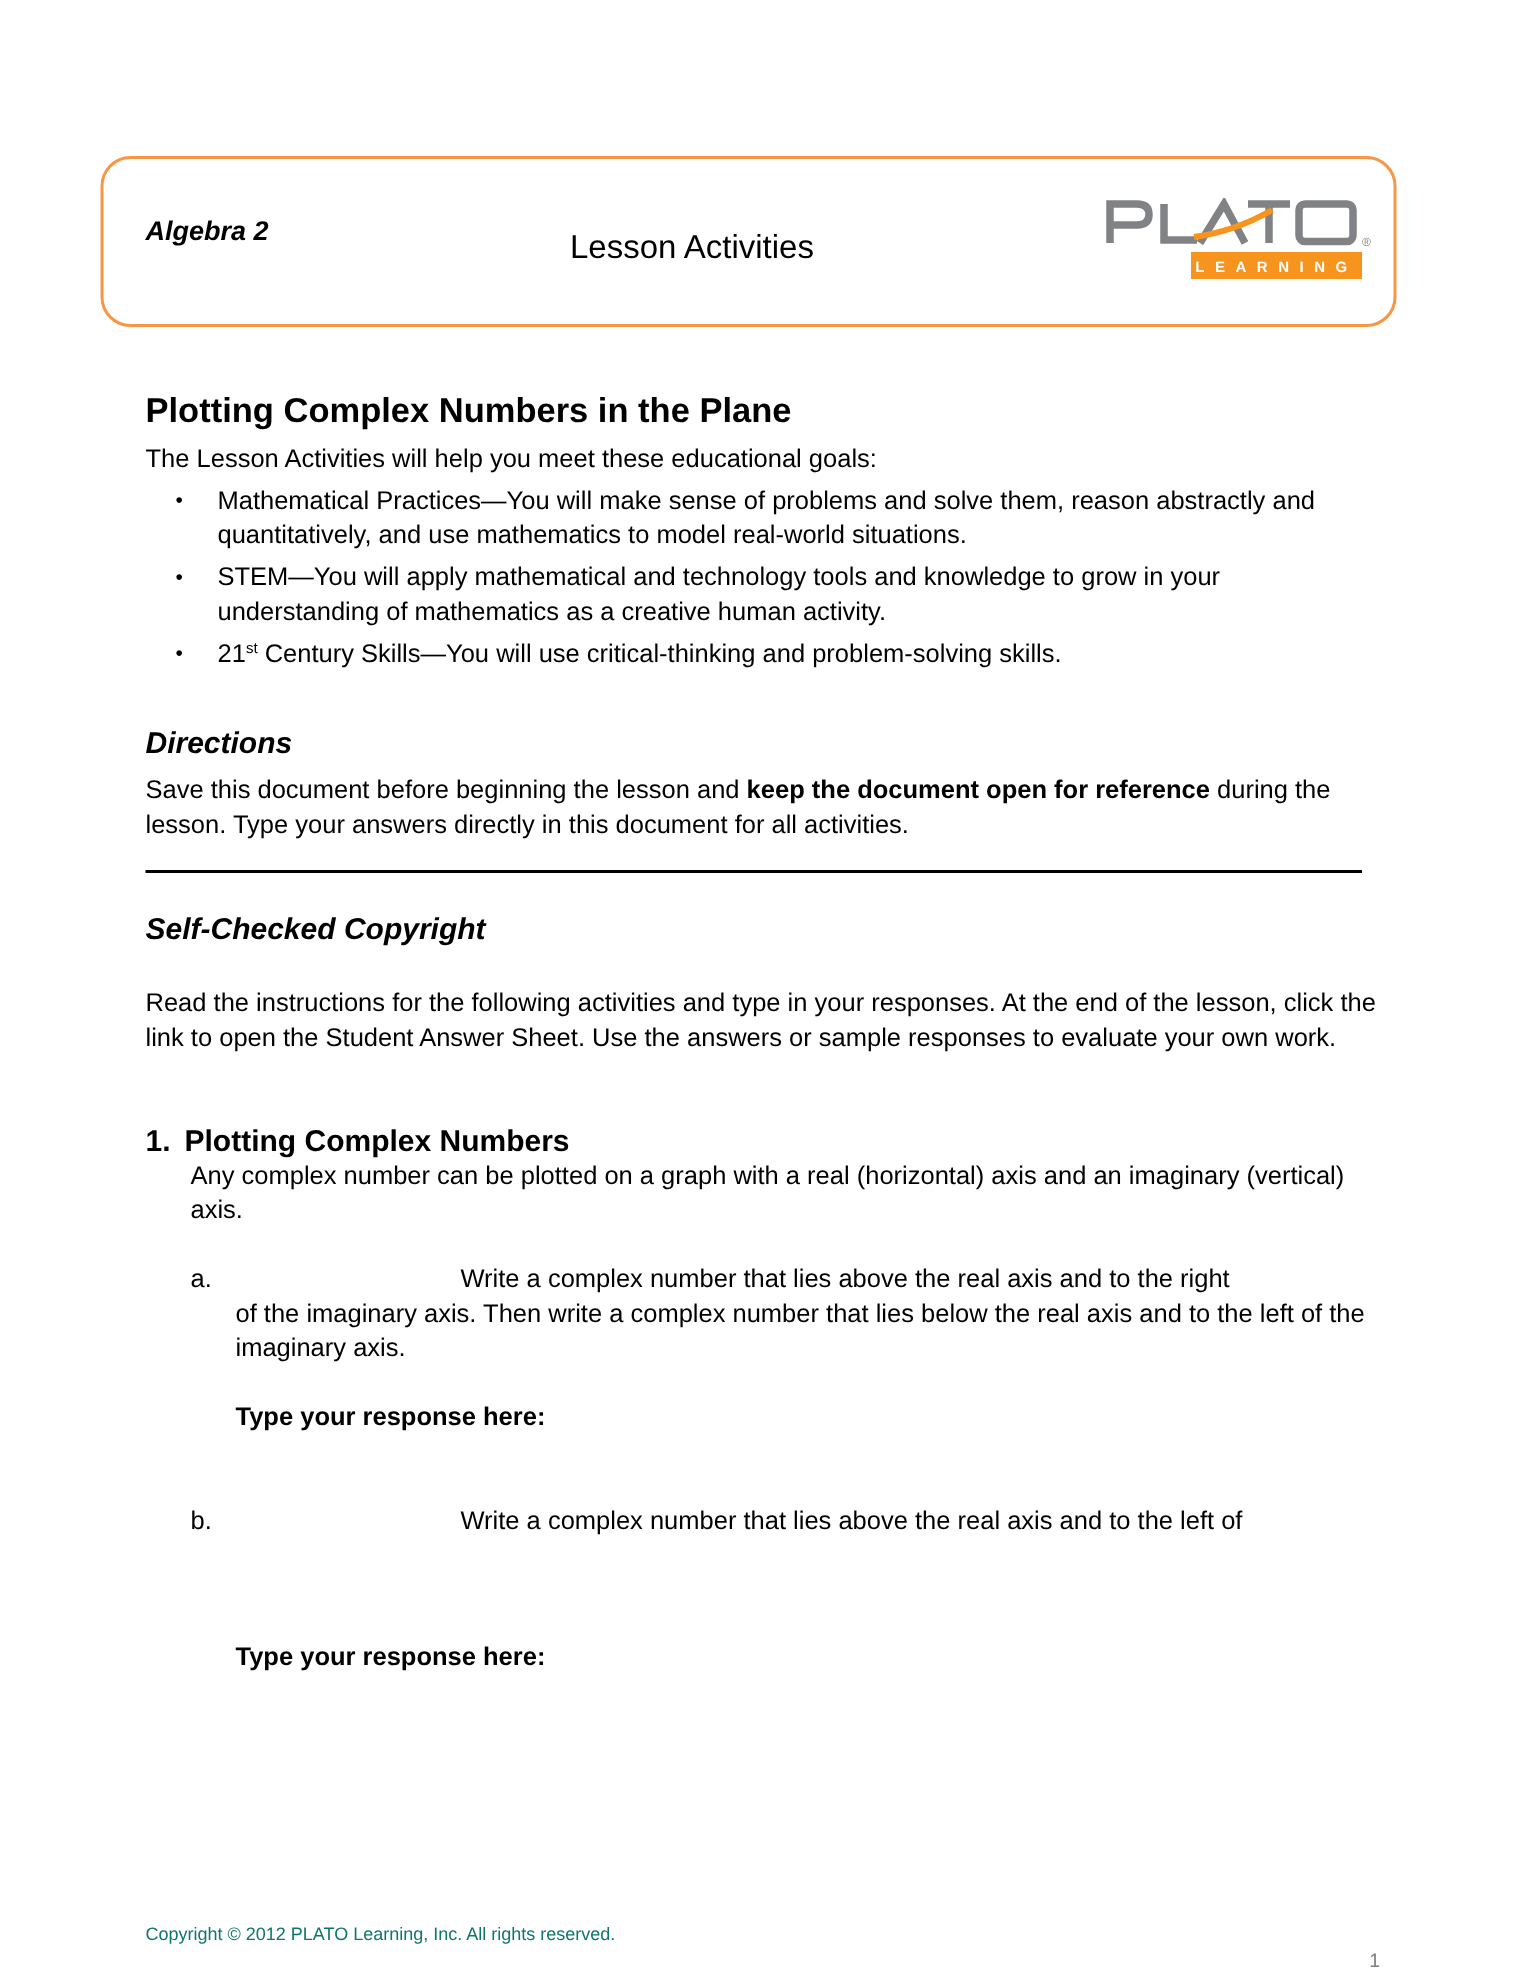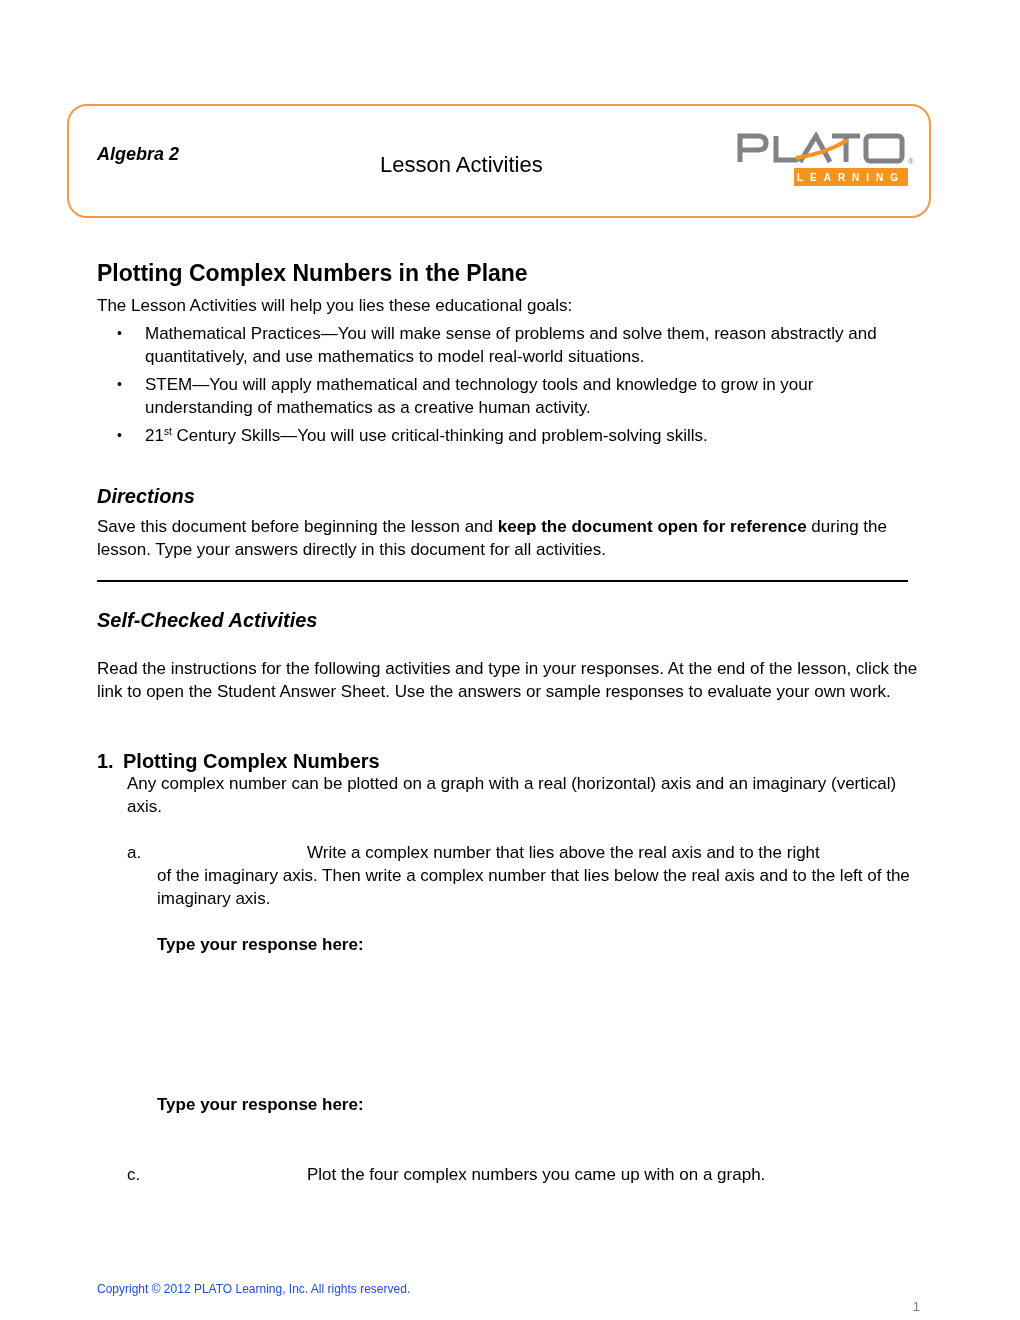--- a/index.html
+++ b/index.html
@@ -139,21 +139,21 @@
       position: absolute;
       left: 157px;
       font-size: 17px;
       font-weight: bold;
     }
     .footer-copy {
       position: absolute;
       left: 97px;
       top: 1250px;
       font-size: 12px;
-      color: #1d4ed8;
+      color: #0f766e;
     }
     .page-number {
       position: absolute;
       right: 100px;
       top: 1267px;
       font-size: 13px;
       color: #808080;
     }
   </style>
 </head>
@@ -178,21 +178,21 @@
 
       <rect x="130" y="4" width="36" height="25" rx="4"></rect>
     </g>
     <path d="M60 26 Q88 22 112 8" stroke="#f7941d" stroke-width="4" fill="none"></path>
     <text x="172" y="32" font-size="8" fill="#808285" font-family="Liberation Sans, sans-serif">®</text>
     <rect x="58" y="36" width="114" height="18" fill="#f7941d"></rect>
     <text x="115" y="49" font-size="10" font-weight="bold" fill="#ffffff" text-anchor="middle" letter-spacing="7" font-family="Liberation Sans, sans-serif">LEARNING</text>
   </svg>
 
   <div class="lesson-title">Plotting Complex Numbers in the Plane</div>
-  <div class="text-block" style="top:262px;">The Lesson Activities will help you lies these educational goals:</div>
+  <div class="text-block" style="top:262px;">The Lesson Activities will help you meet these educational goals:</div>
 
   <ul class="goals-list">
     <li>
       <span class="bullet">•</span>
       <span>Mathematical Practices—You will make sense of problems and solve them, reason abstractly and quantitatively, and use mathematics to model real-world situations.</span>
     </li>
     <li>
       <span class="bullet">•</span>
       <span>STEM—You will apply mathematical and technology tools and knowledge to grow in your understanding of mathematics as a creative human activity.</span>
     </li>
@@ -202,37 +202,35 @@
     </li>
   </ul>
 
   <div class="section-heading" style="top:453px;">Directions</div>
   <div class="text-block" style="top:483px; width:820px;">
     <span>Save this document before beginning the lesson and </span><b>keep the document open for reference</b><span> during the lesson. Type your answers directly in this document for all activities.</span>
   </div>
 
   <div class="hrule"></div>
 
-  <div class="section-heading" style="top:577px;">Self-Checked Activities</div>
+  <div class="section-heading" style="top:577px;">Self-Checked Copyright</div>
   <div class="text-block" style="top:625px; width:825px;">Read the instructions for the following activities and type in your responses. At the end of the lesson, click the link to open the Student Answer Sheet. Use the answers or sample responses to evaluate your own work.</div>
 
   <div class="activity-heading">
     <span class="activity-num">1.</span><span>Plotting Complex Numbers</span>
   </div>
   <div class="text-block" style="left:127px; top:740px; width:780px;">Any complex number can be plotted on a graph with a real (horizontal) axis and an imaginary (vertical) axis.</div>
 
   <div class="subitem" style="top:809px;">
     <div><span class="letter">a.</span><span>Write a complex number that lies above the real axis and to the right</span></div>
     <div class="cont">of the imaginary axis. Then write a complex number that lies below the real axis and to the left of the imaginary axis.</div>
   </div>
   <div class="response-label" style="top:903px;">Type your response here:</div>
 
   <div class="subitem" style="top:970px;">
+    <div><span class="letter">b.</span><span>Write a complex number that lies above the real axis and to the left of</span></div>
   </div>
   <div class="response-label" style="top:1063px;">Type your response here:</div>
 
-  <div class="subitem" style="top:1131px;">
-    <div><span class="letter">c.</span><span>Plot the four complex numbers you came up with on a graph.</span></div>
-  </div>
 
   <div class="footer-copy">Copyright © 2012 PLATO Learning, Inc. All rights reserved.</div>
   <div class="page-number">1</div>
 </div>
 
 </body></html>

